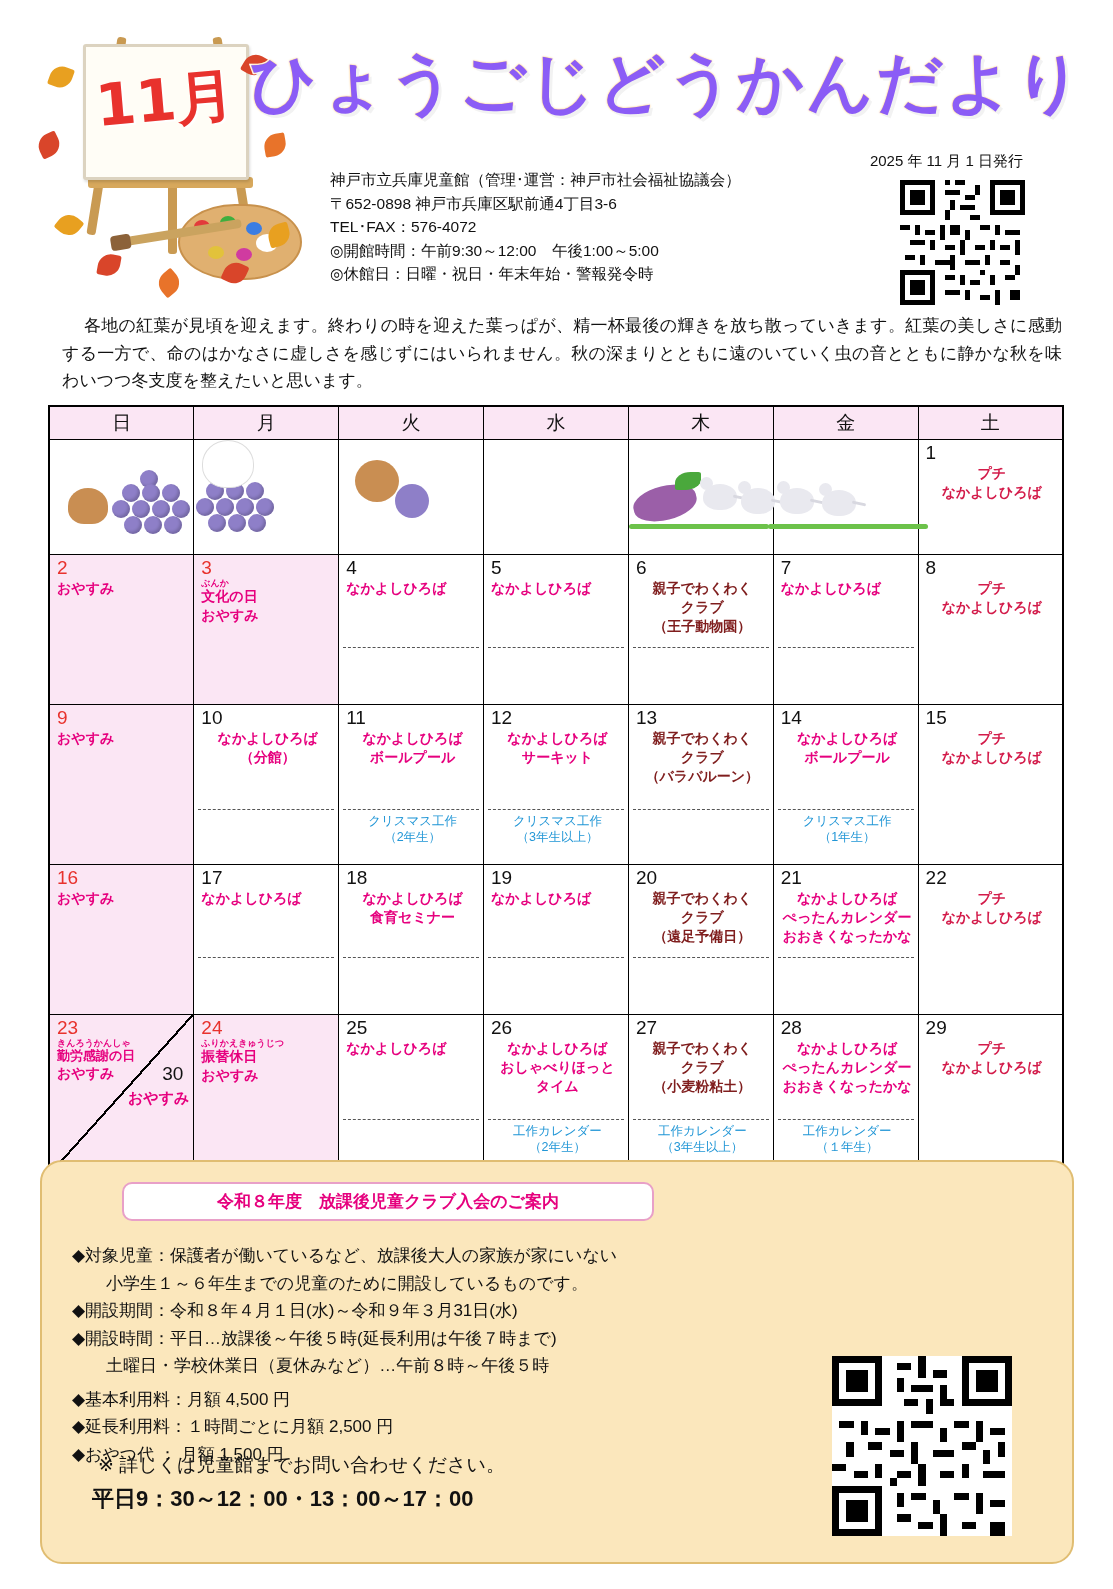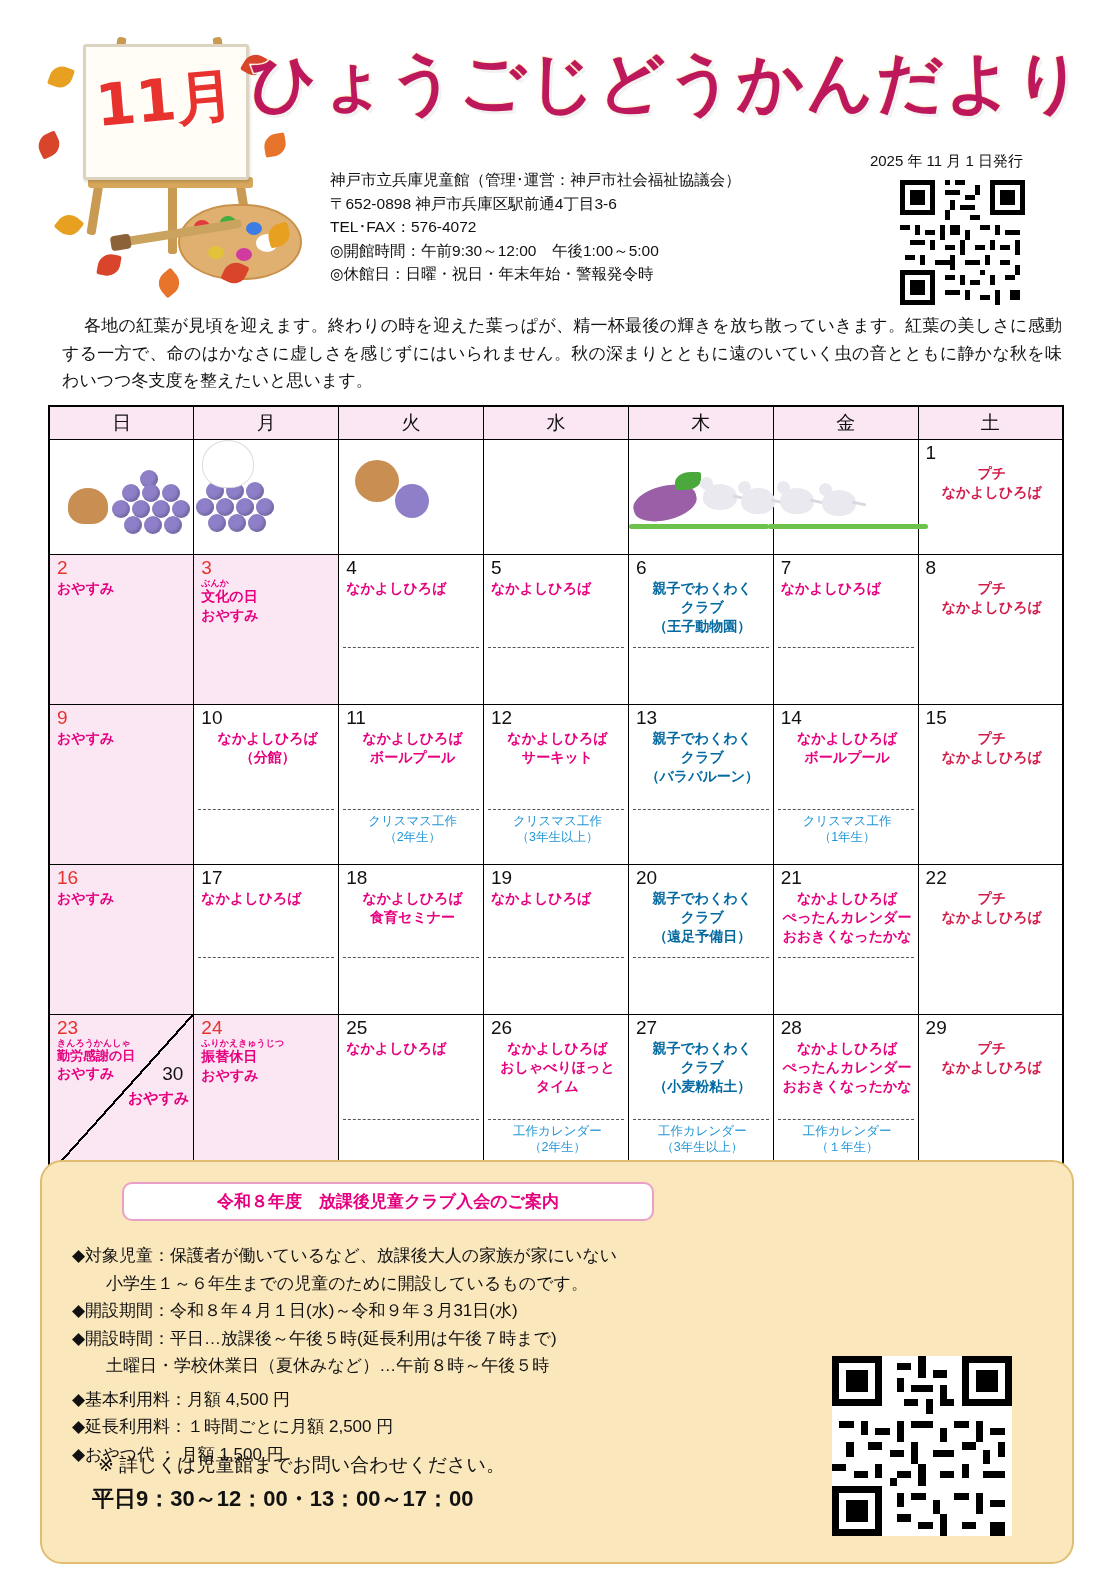--- a/index.html
+++ b/index.html
@@ -36,21 +36,21 @@
     background:#e0b070;border-radius:60px/40px;border:2px solid #c8914c;
   }
   .palette:after{content:"";position:absolute;right:22px;top:28px;width:22px;height:18px;background:#fff;border-radius:50%;}
   .paint-dot{position:absolute;width:16px;height:13px;border-radius:50%;}
   .brush{position:absolute;left:96px;top:214px;width:118px;height:9px;background:#caa35f;border-radius:4px;transform:rotate(-9deg);}
   .brush:after{content:"";position:absolute;left:-14px;top:-3px;width:20px;height:15px;background:#8c6239;border-radius:4px;}
   .leafdeco{position:absolute;width:22px;height:22px;background:#e0611f;border-radius:60% 10% 60% 10%;}
   .title{
     position:absolute;left:250px;top:38px;
     font-size:66px;font-weight:bold;
-    color:#be185d;
+    color:#8b5cf6;
     -webkit-text-stroke:3px #ffffff;
     paint-order:stroke fill;
     letter-spacing:2px;
     font-family:Liberation Serif, serif;
     text-shadow:
       3px 3px 0 #f2f2f2,
       0 0 2px #ffb347;
     white-space:nowrap;
   }
   .pubdate{position:absolute;right:90px;top:152px;font-size:15px;color:#111;}
@@ -77,21 +77,21 @@
   .cal td{
     border:1px solid #000;vertical-align:top;
     height:96px;padding:0;position:relative;
   }
   .daynum{font-size:19px;padding:3px 0 0 7px;line-height:1.05;}
   .sun .daynum,.sun-red{color:#e8322d;}
   .sat .daynum{color:#111;}
   .cell-body{padding:1px 4px 0 7px;font-size:14px;line-height:1.35;}
   .pink{background:#fbe6f4;}
   .ev-pink{color:#e6007e;font-weight:bold;}
-  .ev-green{color:#0369a1;font-weight:bold;}
+  .ev-green{color:#7f1d1d;font-weight:bold;}
   .ev-darkred{color:#d31b4a;font-weight:bold;}
   .rowtop{height:115px;}
   .rowbig{height:150px;}
   .rowbig2{height:160px;}
   .divider{
     position:absolute;left:4px;right:4px;top:92px;border-top:1px dashed #555;
   }
   .divider-2{position:absolute;left:4px;right:4px;top:104px;border-top:1px dashed #555;}
   .sub3{position:absolute;left:7px;right:4px;top:108px;font-size:12.5px;line-height:1.3;text-align:center;color:#2196d6;}
   .center{text-align:center;}

